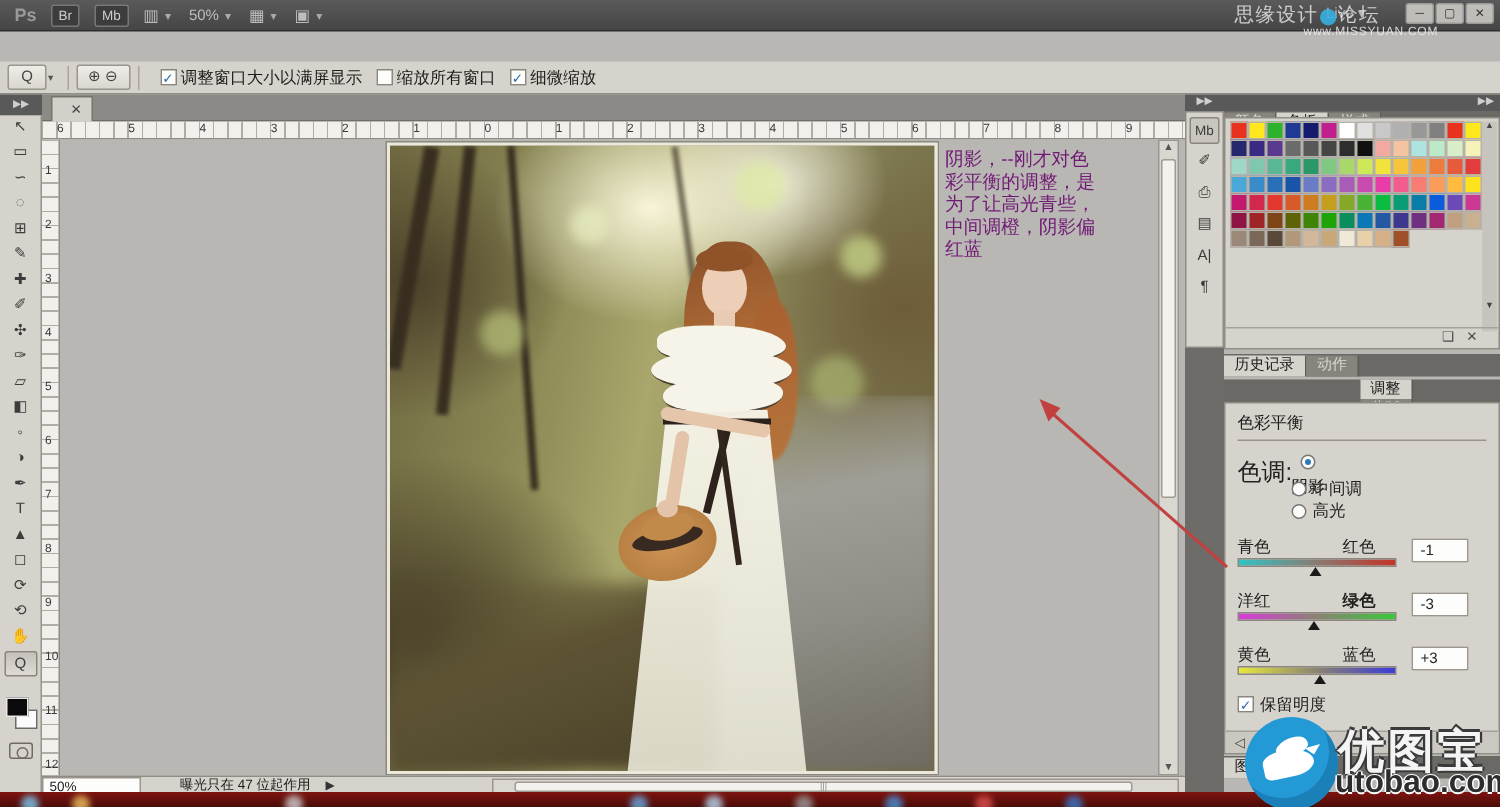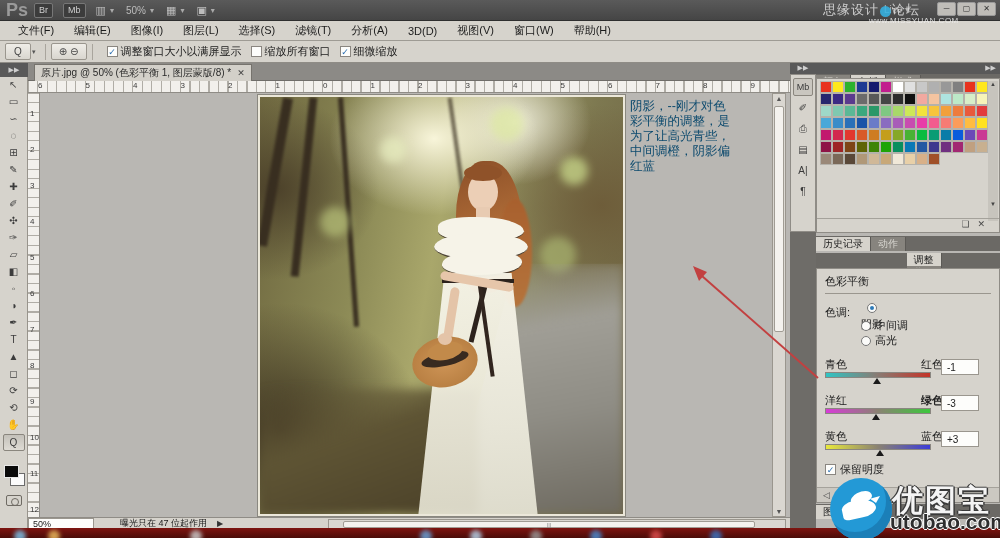--- a/index.html
+++ b/index.html
@@ -6,21 +6,21 @@
   body{background:#222;}
   .app{position:relative;width:1000px;height:538px;overflow:hidden;
        font-family:"Liberation Sans","DejaVu Sans",sans-serif;font-size:11px;color:#222;
        background:#b9b7b3;}
   .abs{position:absolute;}
 
   
   .titlebar{left:0;top:0;width:1000px;height:21px;
     background:linear-gradient(#5a5a5a,#454545);border-bottom:1px solid #2e2e2e;
     display:flex;align-items:center;color:#c9c9c9;}
-  .ps-logo{width:34px;text-align:center;font-weight:bold;font-size:18px;color:#9a9a9a;}
+  .ps-logo{width:34px;text-align:center;font-weight:bold;font-size:12px;color:#9a9a9a;}
   .tb-btn{height:15px;line-height:13px;padding:0 4px;margin-right:10px;border:1px solid #777;
     border-radius:2px;background:#3c3c3c;font-size:9px;color:#cfcfcf;}
   .tb-ico{margin-right:4px;font-size:11px;color:#bdbdbd;}
   .tb-caret{font-size:8px;color:#aaa;margin-right:12px;}
   .ws-group{position:absolute;left:508px;top:2px;display:flex;gap:6px;align-items:center;}
   .ws{padding:2px 8px;font-size:11px;color:#d5d5d5;}
   .ws.active{background:#2d2d2d;border:1px solid #6d6d6d;border-radius:2px;}
   .cslive{position:absolute;left:884px;top:4px;color:#b5b5b5;font-size:10px;}
   .winbtns{position:absolute;right:4px;top:2px;display:flex;}
   .winbtn{width:19px;height:14px;border:1px solid #999;background:rgba(210,208,202,.85);
@@ -155,26 +155,26 @@
   .sw{width:12px;height:12px;border:1px solid #b5b2ab;}
   .sw-scroll{position:absolute;right:1px;top:2px;width:10px;height:140px;background:#c7c4bd;font-size:6px;color:#444;text-align:center;}
   .sw-foot{position:absolute;left:0;bottom:0;width:100%;height:14px;border-top:1px solid #a5a29b;
     display:flex;justify-content:flex-end;gap:8px;padding-right:14px;font-size:9px;color:#4a4a4a;}
 
   .hist-tabs{left:816px;top:236px;}
   .adj-tabs{left:816px;top:253px;flex-direction:column;}
   .adj-panel{left:816px;top:268px;width:184px;height:235px;background:#d6d3cc;border:1px solid #8f8c86;}
   .adj-title{position:absolute;left:8px;top:5px;font-size:11px;color:#1a1a1a;}
   .adj-hr{position:absolute;left:8px;top:24px;width:166px;border-top:1px solid #9a968e;}
-  .tone-label{position:absolute;left:8px;top:36px;font-size:11px;}
+  .tone-label{position:absolute;left:8px;top:36px;font-size:16px;}
   .radio-row{position:absolute;left:44px;display:flex;align-items:center;gap:4px;font-size:11px;}
   .radio{width:10px;height:10px;border-radius:50%;border:1px solid #777;background:#fbfbf9;position:relative;}
   .radio.sel::after{content:"";position:absolute;left:2px;top:2px;width:4px;height:4px;border-radius:50%;background:#2e7ab8;}
   .slider-label-l{position:absolute;left:8px;font-size:11px;}
-  .slider-label-r{position:absolute;left:104px;font-size:11px;}
+  .slider-label-r{position:absolute;left:78px;font-size:11px;}
   .slider-bar{position:absolute;left:8px;width:106px;height:6px;border:1px solid #8a8680;}
   .slider-thumb{position:absolute;top:5px;width:0;height:0;border-left:4px solid transparent;border-right:4px solid transparent;border-bottom:6px solid #1a1a1a;}
   .val-box{position:absolute;left:124px;width:38px;height:16px;background:#fdfdfb;border:1px solid #9a968e;font-size:10px;line-height:15px;padding-left:5px;}
   .preserve{position:absolute;left:8px;top:193px;display:flex;align-items:center;gap:4px;font-size:11px;}
   .preserve .box{width:11px;height:11px;border:1px solid #8a8680;background:#fdfdfb;font-size:9px;line-height:10px;text-align:center;color:#2a6db0;}
   .adj-foot{position:absolute;left:0;bottom:0;width:100%;height:15px;border-top:1px solid #a5a29b;background:#cbc8c1;
     display:flex;align-items:center;gap:8px;padding-left:6px;font-size:9px;color:#4a4a4a;}
   .layers-tabs{left:816px;top:504px;}
 
   
@@ -216,33 +216,20 @@
       <div class="winbtn">─</div>
       <div class="winbtn">▢</div>
       <div class="winbtn">✕</div>
     </div>
   </div>
   <div class="wm-top">
     <span class="l1">思缘设计</span><span class="dot"></span><span class="l1">论坛</span>
     <div class="l2" style="margin-left:46px;margin-top:-3px;">www.MISSYUAN.COM</div>
   </div>
 
-  <div class="abs menubar">
-      <div class="menu-item">文件(F)</div>
-      <div class="menu-item">编辑(E)</div>
-      <div class="menu-item">图像(I)</div>
-      <div class="menu-item">图层(L)</div>
-      <div class="menu-item">选择(S)</div>
-      <div class="menu-item">滤镜(T)</div>
-      <div class="menu-item">分析(A)</div>
-      <div class="menu-item">3D(D)</div>
-      <div class="menu-item">视图(V)</div>
-      <div class="menu-item">窗口(W)</div>
-      <div class="menu-item">帮助(H)</div>
-    </div>
 
   <div class="abs optionsbar">
     <div class="opt-toolbox">Q</div>
     <div class="opt-caret">▾</div>
     <div class="opt-sep"></div>
     <div class="opt-zoomset">
       <span>⊕</span>
       <span>⊖</span>
     </div>
     <div class="opt-sep"></div>
@@ -258,21 +245,20 @@
         <div class="opt-cb">
           <div class="box">✓</div>
           <span class="lbl">细微缩放</span>
         </div>
       </span>
   </div>
 
   <div class="abs tools-head">▶▶</div>
   <div class="abs tabrow">
     <div class="doctab">
-      <span>原片.jpg @ 50% (色彩平衡 1, 图层蒙版/8) *</span>
       <span class="close">✕</span>
     </div>
   </div>
 
   <div class="abs toolscol">
     <div id="tools-list">
         <div class="tool">↖</div>
         <div class="tool">▭</div>
         <div class="tool">∽</div>
         <div class="tool">◌</div>
@@ -366,21 +352,21 @@
         <div class="w-hat">
           <div class="hat-brim"></div>
           <div class="hat-band"></div>
           <div class="hat-crown"></div>
         </div>
         <div class="w-hand"></div>
       </div>
     </div>
   </div>
 
-  <div class="annotation" style="color: #0c4a6e;">阴影，--刚才对色
+  <div class="annotation" style="color: #701a75;">阴影，--刚才对色
 彩平衡的调整，是
 为了让高光青些，
 中间调橙，阴影偏
 红蓝</div>
 
   <div class="abs vscroll">
     <div class="sc-ar" style="top:1px;">▲</div>
     <div class="vthumb"></div>
     <div class="sc-ar" style="bottom:1px;">▼</div>
   </div>

